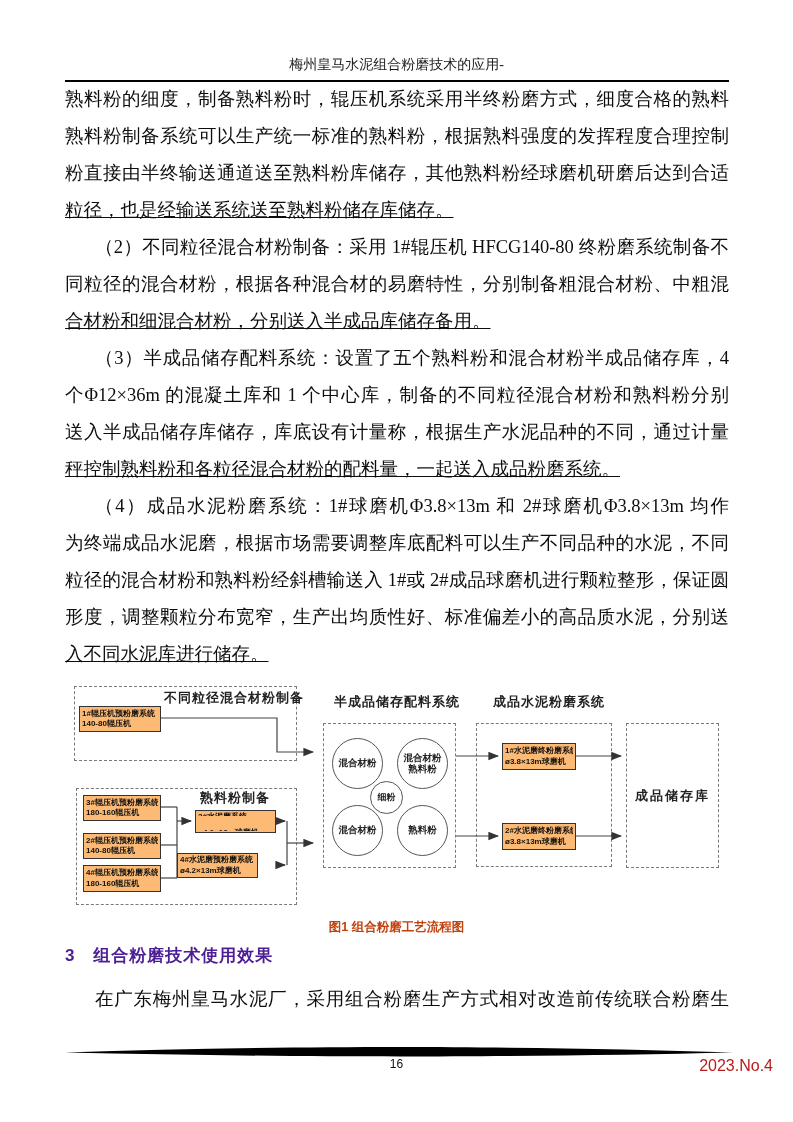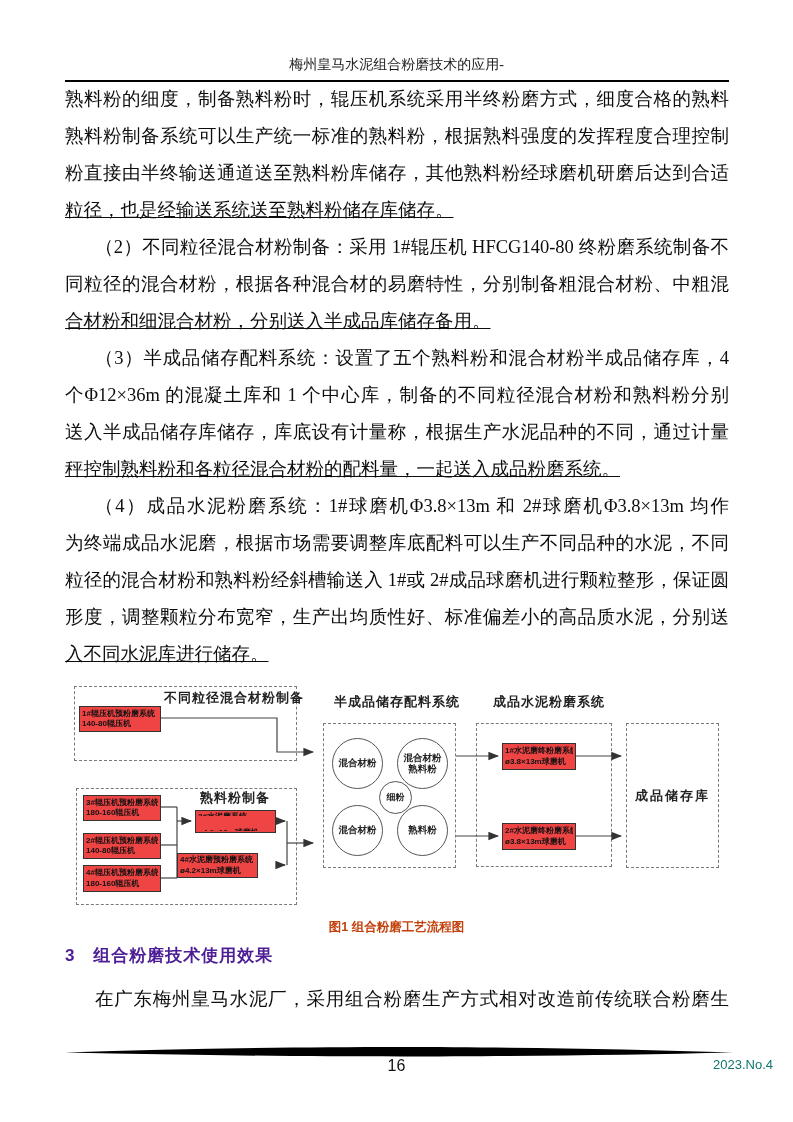--- a/index.html
+++ b/index.html
@@ -18,21 +18,21 @@
   .tline.first{text-indent:30px;}
   .tline.last{text-align-last:left;text-decoration:underline;}
 
   
   .figure{position:absolute;top:680px;left:0;width:793px;height:235px;}
   .flow-svg{position:absolute;top:0;left:0;width:793px;height:235px;}
   .dbox{position:absolute;border:1.5px dashed #7a7a7a;box-sizing:border-box;}
   .glabel{position:absolute;font-weight:bold;font-size:13px;line-height:16px;
           letter-spacing:1px;color:#222;white-space:nowrap;
           font-family:"Liberation Serif","DejaVu Serif",serif;}
-  .fbox{position:absolute;background:#ef4444;border:1px solid #333;box-sizing:border-box;
+  .fbox{position:absolute;background:#fdba74;border:1px solid #333;box-sizing:border-box;
         display:flex;flex-direction:column;justify-content:center;padding:1px 2px;
         font-family:"Liberation Sans","DejaVu Sans",sans-serif;
         font-weight:bold;font-size:8px;line-height:1.3;color:#111;}
   .fbox span{white-space:nowrap;overflow:hidden;}
   .silo{position:absolute;border:1px solid #555;border-radius:50%;background:#fff;
         display:flex;flex-direction:column;align-items:center;justify-content:center;
         font-weight:bold;font-size:9.5px;line-height:1.15;color:#222;
         font-family:"Liberation Serif","DejaVu Serif",serif;box-sizing:border-box;}
   .storage-box{display:flex;align-items:center;justify-content:center;}
   .storage-label{position:static;letter-spacing:2px;}
@@ -46,23 +46,23 @@
                    font-weight:bold;font-size:17px;line-height:24px;color:#4c1d95;
                    font-family:"Liberation Sans","DejaVu Sans",sans-serif;}
   .section-heading .num{display:inline-block;}
   .section-heading .ttl{display:inline-block;margin-left:14px;letter-spacing:1px;}
 
   .closing-text{position:absolute;top:981px;left:65px;width:664px;}
 
   
   .footer-bar-svg{position:absolute;top:1044px;left:0;width:793px;height:16px;}
   .footer-page{position:absolute;top:1057px;left:0;width:793px;text-align:center;
-               font-family:"Liberation Sans","DejaVu Sans",sans-serif;font-size:16px;color:#111;}
+               font-family:"Liberation Sans","DejaVu Sans",sans-serif;font-size:12px;color:#111;}
   .footer-issue{position:absolute;top:1057px;right:64px;
-                font-family:"Liberation Sans","DejaVu Sans",sans-serif;font-size:13px;color:#0f766e;}
+                font-family:"Liberation Sans","DejaVu Sans",sans-serif;font-size:16px;color:#b91c1c;}
 </style>
 </head>
 <body>
 
 <div class="page">
 
   <div class="header-title">梅州皇马水泥组合粉磨技术的应用-</div>
   <div class="header-rule"></div>
 
   <div class="body-text">
@@ -165,21 +165,21 @@
       <span>ø3.8×13m球磨机</span>
     </div>
 
     <div class="silo" style="left:332px;top:58px;width:51px;height:51px;">
       <span>混合材粉</span>
     </div>
     <div class="silo" style="left:397px;top:58px;width:51px;height:51px;">
       <span>混合材粉</span>
       <span>熟料粉</span>
     </div>
-    <div class="silo" style="left:379px;top:101px;width:33px;height:33px;font-size:9px;">
+    <div class="silo" style="left:370px;top:101px;width:33px;height:33px;font-size:9px;">
       <span>细粉</span>
     </div>
     <div class="silo" style="left:332px;top:125px;width:51px;height:51px;">
       <span>混合材粉</span>
     </div>
     <div class="silo" style="left:397px;top:125px;width:51px;height:51px;">
       <span>熟料粉</span>
     </div>
   </div>
 

